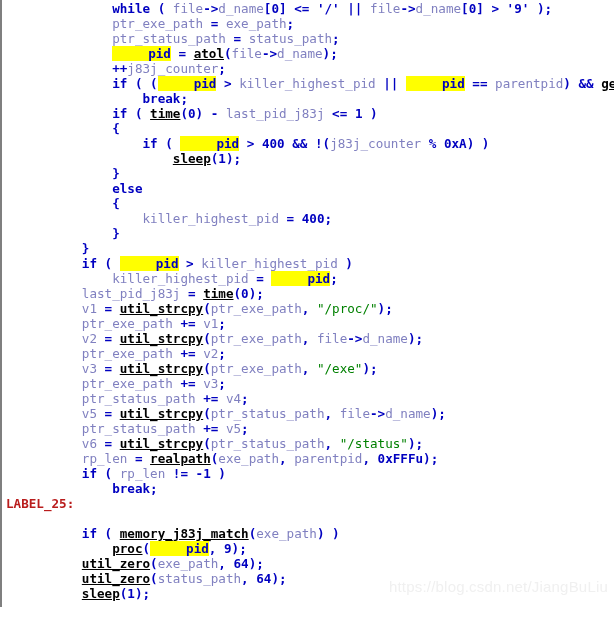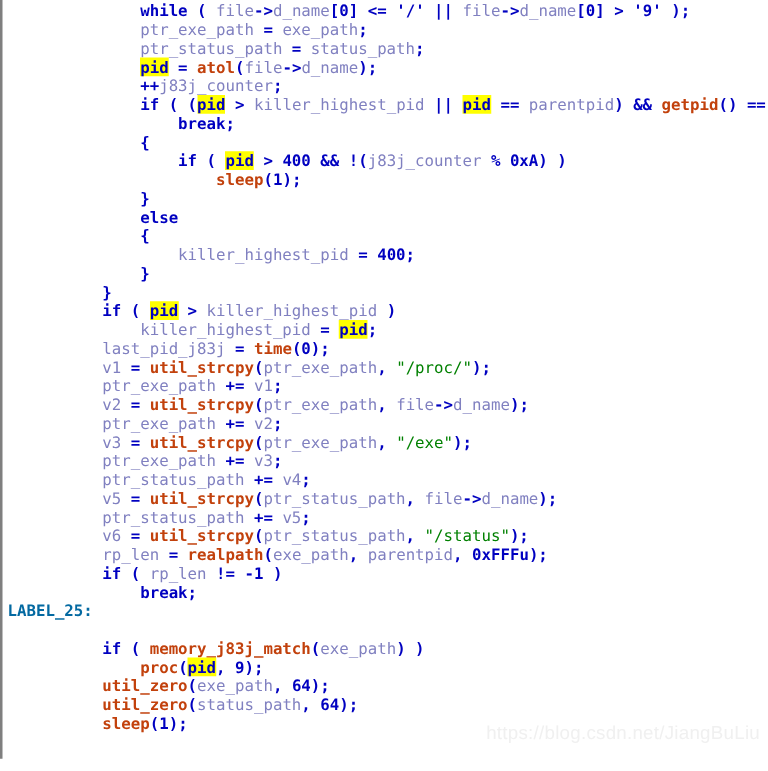--- a/index.html
+++ b/index.html
@@ -41,27 +41,27 @@
     letter-spacing: 0px;
     padding-left: 4px;
     box-sizing: border-box;
   }
   .code-line.hl {
     background: #e9e9e9;
   }
 
   
   .k   { color: #0000c0; font-weight: bold; }   
-  .fn  { color: #c2410c; font-weight: bold; }   
+  .fn  { color: #000000; font-weight: bold; text-decoration: underline; }   
   .id  { color: #8080c0; }                      
   .num { color: #0000c0; font-weight: bold; }   
   .str { color: #008000; }                      
   .chr { color: #0000c0; font-weight: bold; }   
-  .lbl { color: #0369a1; font-weight: bold; }   
-  .hlw { background: #ffff00; color: #0000c0; font-weight: bold; } 
+  .lbl { color: #b91c1c; font-weight: bold; }   
+  .hlw { background: #ffff00; color: #0000c0; font-weight: bold; padding-left: 36px; } 
 
   #watermark {
     position: absolute;
     right: 6px;
     bottom: 12px;
     font-family: "Liberation Sans", sans-serif;
     font-size: 15px;
     color: #f0f0f0;
     white-space: nowrap;
     letter-spacing: 0.2px;
@@ -74,20 +74,21 @@
 <div id="ida-pseudocode-view">
 
   <div id="code-lines">
       <div class="code-line"><span>              </span><span class="k">while</span><span class="k"> ( </span><span class="id">file</span><span class="k">-&gt;</span><span class="id">d_name</span><span class="k">[</span><span class="num">0</span><span class="k">] &lt;= </span><span class="chr">'/'</span><span class="k"> || </span><span class="id">file</span><span class="k">-&gt;</span><span class="id">d_name</span><span class="k">[</span><span class="num">0</span><span class="k">] &gt; </span><span class="chr">'9'</span><span class="k"> );</span></div>
       <div class="code-line"><span>              </span><span class="id">ptr_exe_path</span><span class="k"> = </span><span class="id">exe_path</span><span class="k">;</span></div>
       <div class="code-line"><span>              </span><span class="id">ptr_status_path</span><span class="k"> = </span><span class="id">status_path</span><span class="k">;</span></div>
       <div class="code-line"><span>              </span><span class="hlw">pid</span><span class="k"> = </span><span class="fn">atol</span><span class="k">(</span><span class="id">file</span><span class="k">-&gt;</span><span class="id">d_name</span><span class="k">);</span></div>
       <div class="code-line"><span>              </span><span class="k">++</span><span class="id">j83j_counter</span><span class="k">;</span></div>
       <div class="code-line"><span>              </span><span class="k">if</span><span class="k"> ( (</span><span class="hlw">pid</span><span class="k"> &gt; </span><span class="id">killer_highest_pid</span><span class="k"> || </span><span class="hlw">pid</span><span class="k"> == </span><span class="id">parentpid</span><span class="k">) &amp;&amp; </span><span class="fn">getpid</span><span class="k">() == </span></div>
       <div class="code-line"><span>                  </span><span class="k">break</span><span class="k">;</span></div>
+      <div class="code-line"><span>              </span><span class="k">if</span><span class="k"> ( </span><span class="fn">time</span><span class="k">(</span><span class="num">0</span><span class="k">) - </span><span class="id">last_pid_j83j</span><span class="k"> &lt;= </span><span class="num">1</span><span class="k"> )</span></div>
       <div class="code-line"><span>              </span><span class="k">{</span></div>
       <div class="code-line"><span>                  </span><span class="k">if</span><span class="k"> ( </span><span class="hlw">pid</span><span class="k"> &gt; </span><span class="num">400</span><span class="k"> &amp;&amp; !(</span><span class="id">j83j_counter</span><span class="k"> % </span><span class="num">0xA</span><span class="k">) )</span></div>
       <div class="code-line"><span>                      </span><span class="fn">sleep</span><span class="k">(</span><span class="num">1</span><span class="k">);</span></div>
       <div class="code-line"><span>              </span><span class="k">}</span></div>
       <div class="code-line"><span>              </span><span class="k">else</span></div>
       <div class="code-line"><span>              </span><span class="k">{</span></div>
       <div class="code-line"><span>                  </span><span class="id">killer_highest_pid</span><span class="k"> = </span><span class="num">400</span><span class="k">;</span></div>
       <div class="code-line"><span>              </span><span class="k">}</span></div>
       <div class="code-line"><span>          </span><span class="k">}</span></div>
       <div class="code-line"><span>          </span><span class="k">if</span><span class="k"> ( </span><span class="hlw">pid</span><span class="k"> &gt; </span><span class="id">killer_highest_pid</span><span class="k"> )</span></div>

